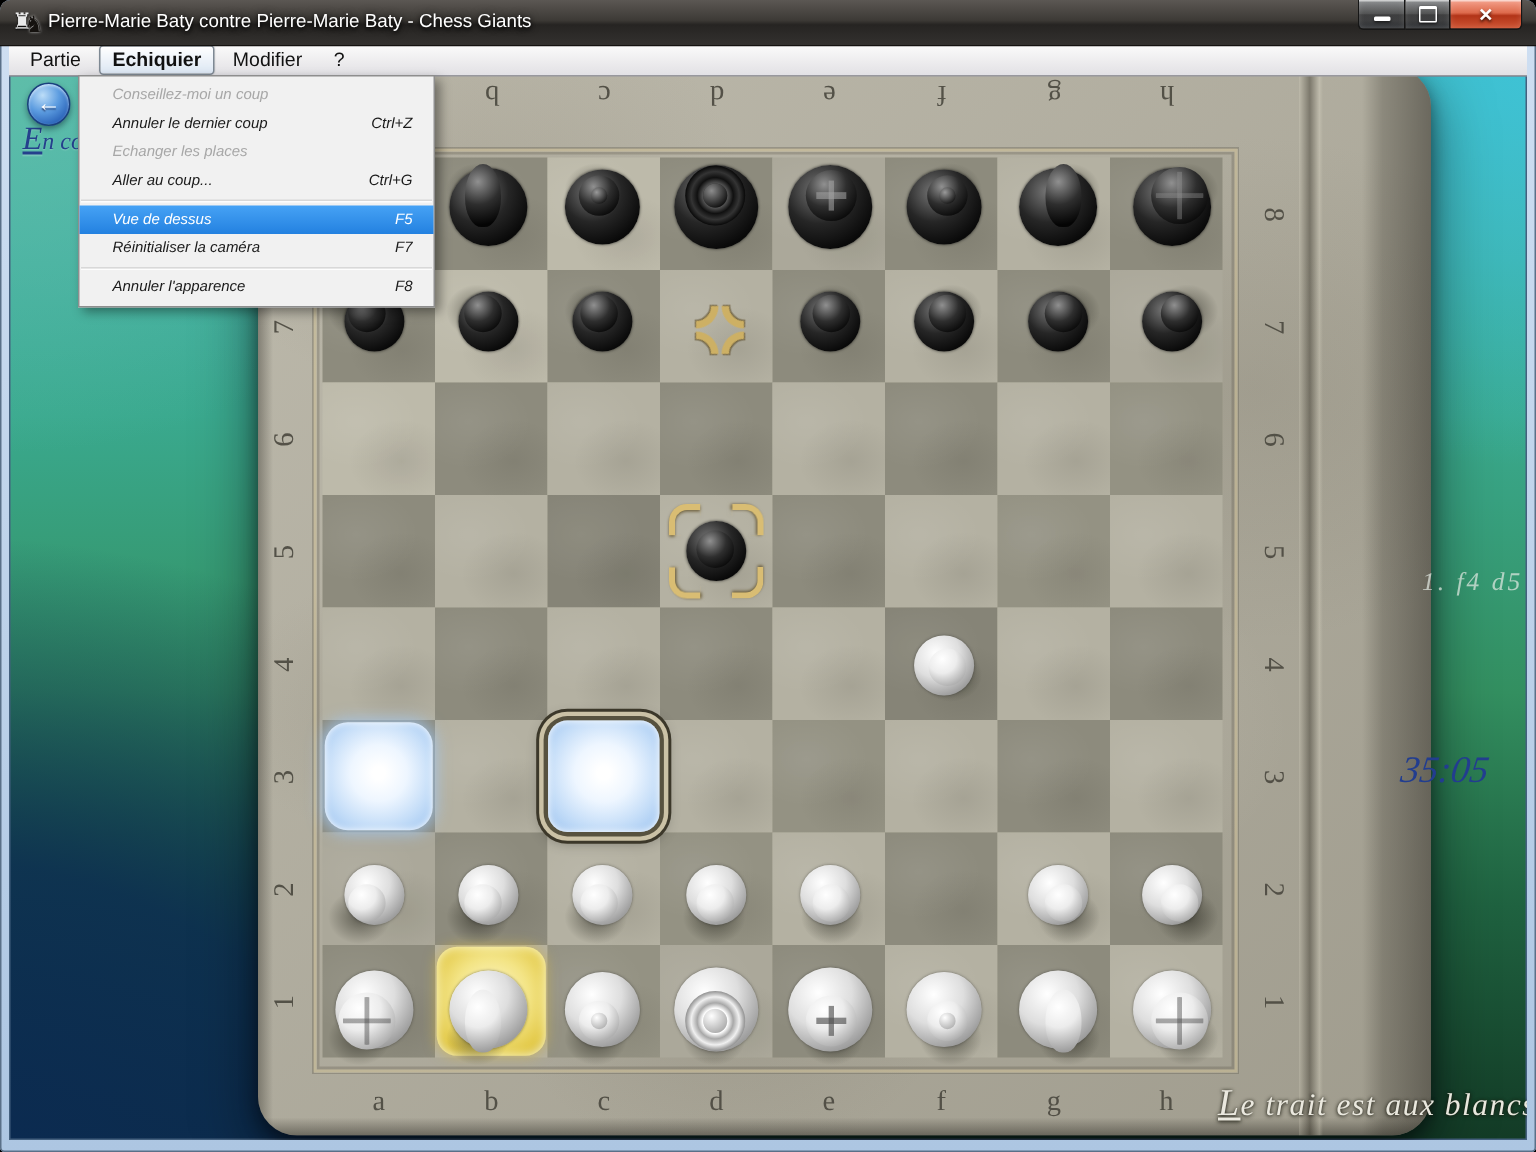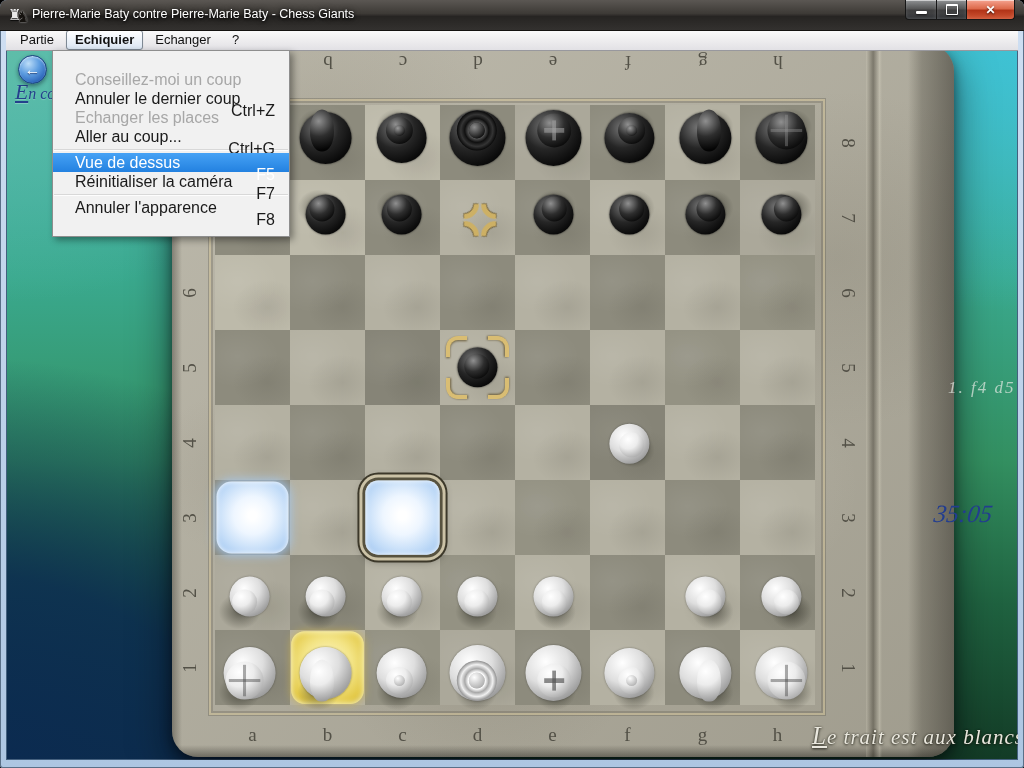--- a/index.html
+++ b/index.html
@@ -27,23 +27,23 @@
   .g-close{color:#fff;font-size:12px;font-weight:bold;text-shadow:0 1px 2px rgba(0,0,0,.7);}
   
   .menubar{position:absolute;left:6px;right:6px;top:30px;height:20px;z-index:40;
     background:linear-gradient(180deg,#fbfbfb,#ecebed 60%,#e2e1e5);
     border-bottom:1px solid #98989e;display:flex;align-items:center;padding-left:5px;font-size:13px;color:#111;}
   .mb{padding:1px 8px 2px 8px;margin-right:3px;border:1px solid transparent;border-radius:3px;}
   .mb.open{background:linear-gradient(180deg,#ffffff,#dbe6f3);border-color:#7e8994;
     box-shadow:inset 0 1px 0 rgba(255,255,255,.9),0 0 1px rgba(0,0,0,.2);font-weight:bold;}
   
   .menu{position:absolute;left:52px;top:50px;width:236px;z-index:50;background:#f1f1f1;
-    border:1px solid #8e8e8e;box-shadow:3px 3px 7px rgba(0,0,0,.4);padding:19px 0;font-size:16px;color:#1a1a1a;}
+    border:1px solid #8e8e8e;box-shadow:3px 3px 7px rgba(0,0,0,.4);padding:3px 0;font-size:10px;color:#1a1a1a;font-style:italic;}
   .mitem{height:19px;line-height:19px;padding:0 14px 0 22px;position:relative;white-space:nowrap;}
-  .mitem .ms{position:absolute;right:14px;top:12px;}
+  .mitem .ms{position:absolute;right:14px;top:0;}
   .mitem.hot{background:linear-gradient(180deg,#46a2f5,#2381e0);color:#fff;}
   .mitem.dis{color:#a7a7a7;}
   .msep{height:1px;background:#d8d8d8;margin:3px 1px;box-shadow:0 1px 0 #fdfdfd;}
   
   #viewport{position:absolute;left:6px;top:50px;right:6px;bottom:8px;overflow:hidden;z-index:1;
     box-shadow:inset 0 0 0 1px #44607e;
     background:
       radial-gradient(620px 420px at 100% 0%,rgba(62,196,216,.9),rgba(62,196,216,0) 62%),
       radial-gradient(520px 420px at 0% 0%,rgba(96,190,168,.95),rgba(96,190,168,0) 60%),
       radial-gradient(950px 720px at -6% 106%,#0b2a52 0%,rgba(11,42,82,.85) 32%,rgba(11,42,82,0) 62%),
@@ -168,21 +168,21 @@
         </div>
       <div class="wb close">
           <span class="g-close">✕</span>
         </div>
     </div>
   </div>
 
   <div class="menubar">
     <span class="mb">Partie</span>
     <span class="mb open">Echiquier</span>
-    <span class="mb">Echanger</span>
+    <span class="mb">Modifier</span>
     <span class="mb">?</span>
   </div>
 
   <div id="viewport">
     <div id="backbtn">
         <span>←</span>
       </div>
     <div id="statelbl" class="script">En cou</div>
     <div id="slab">
       <div class="bevel-l"></div>

